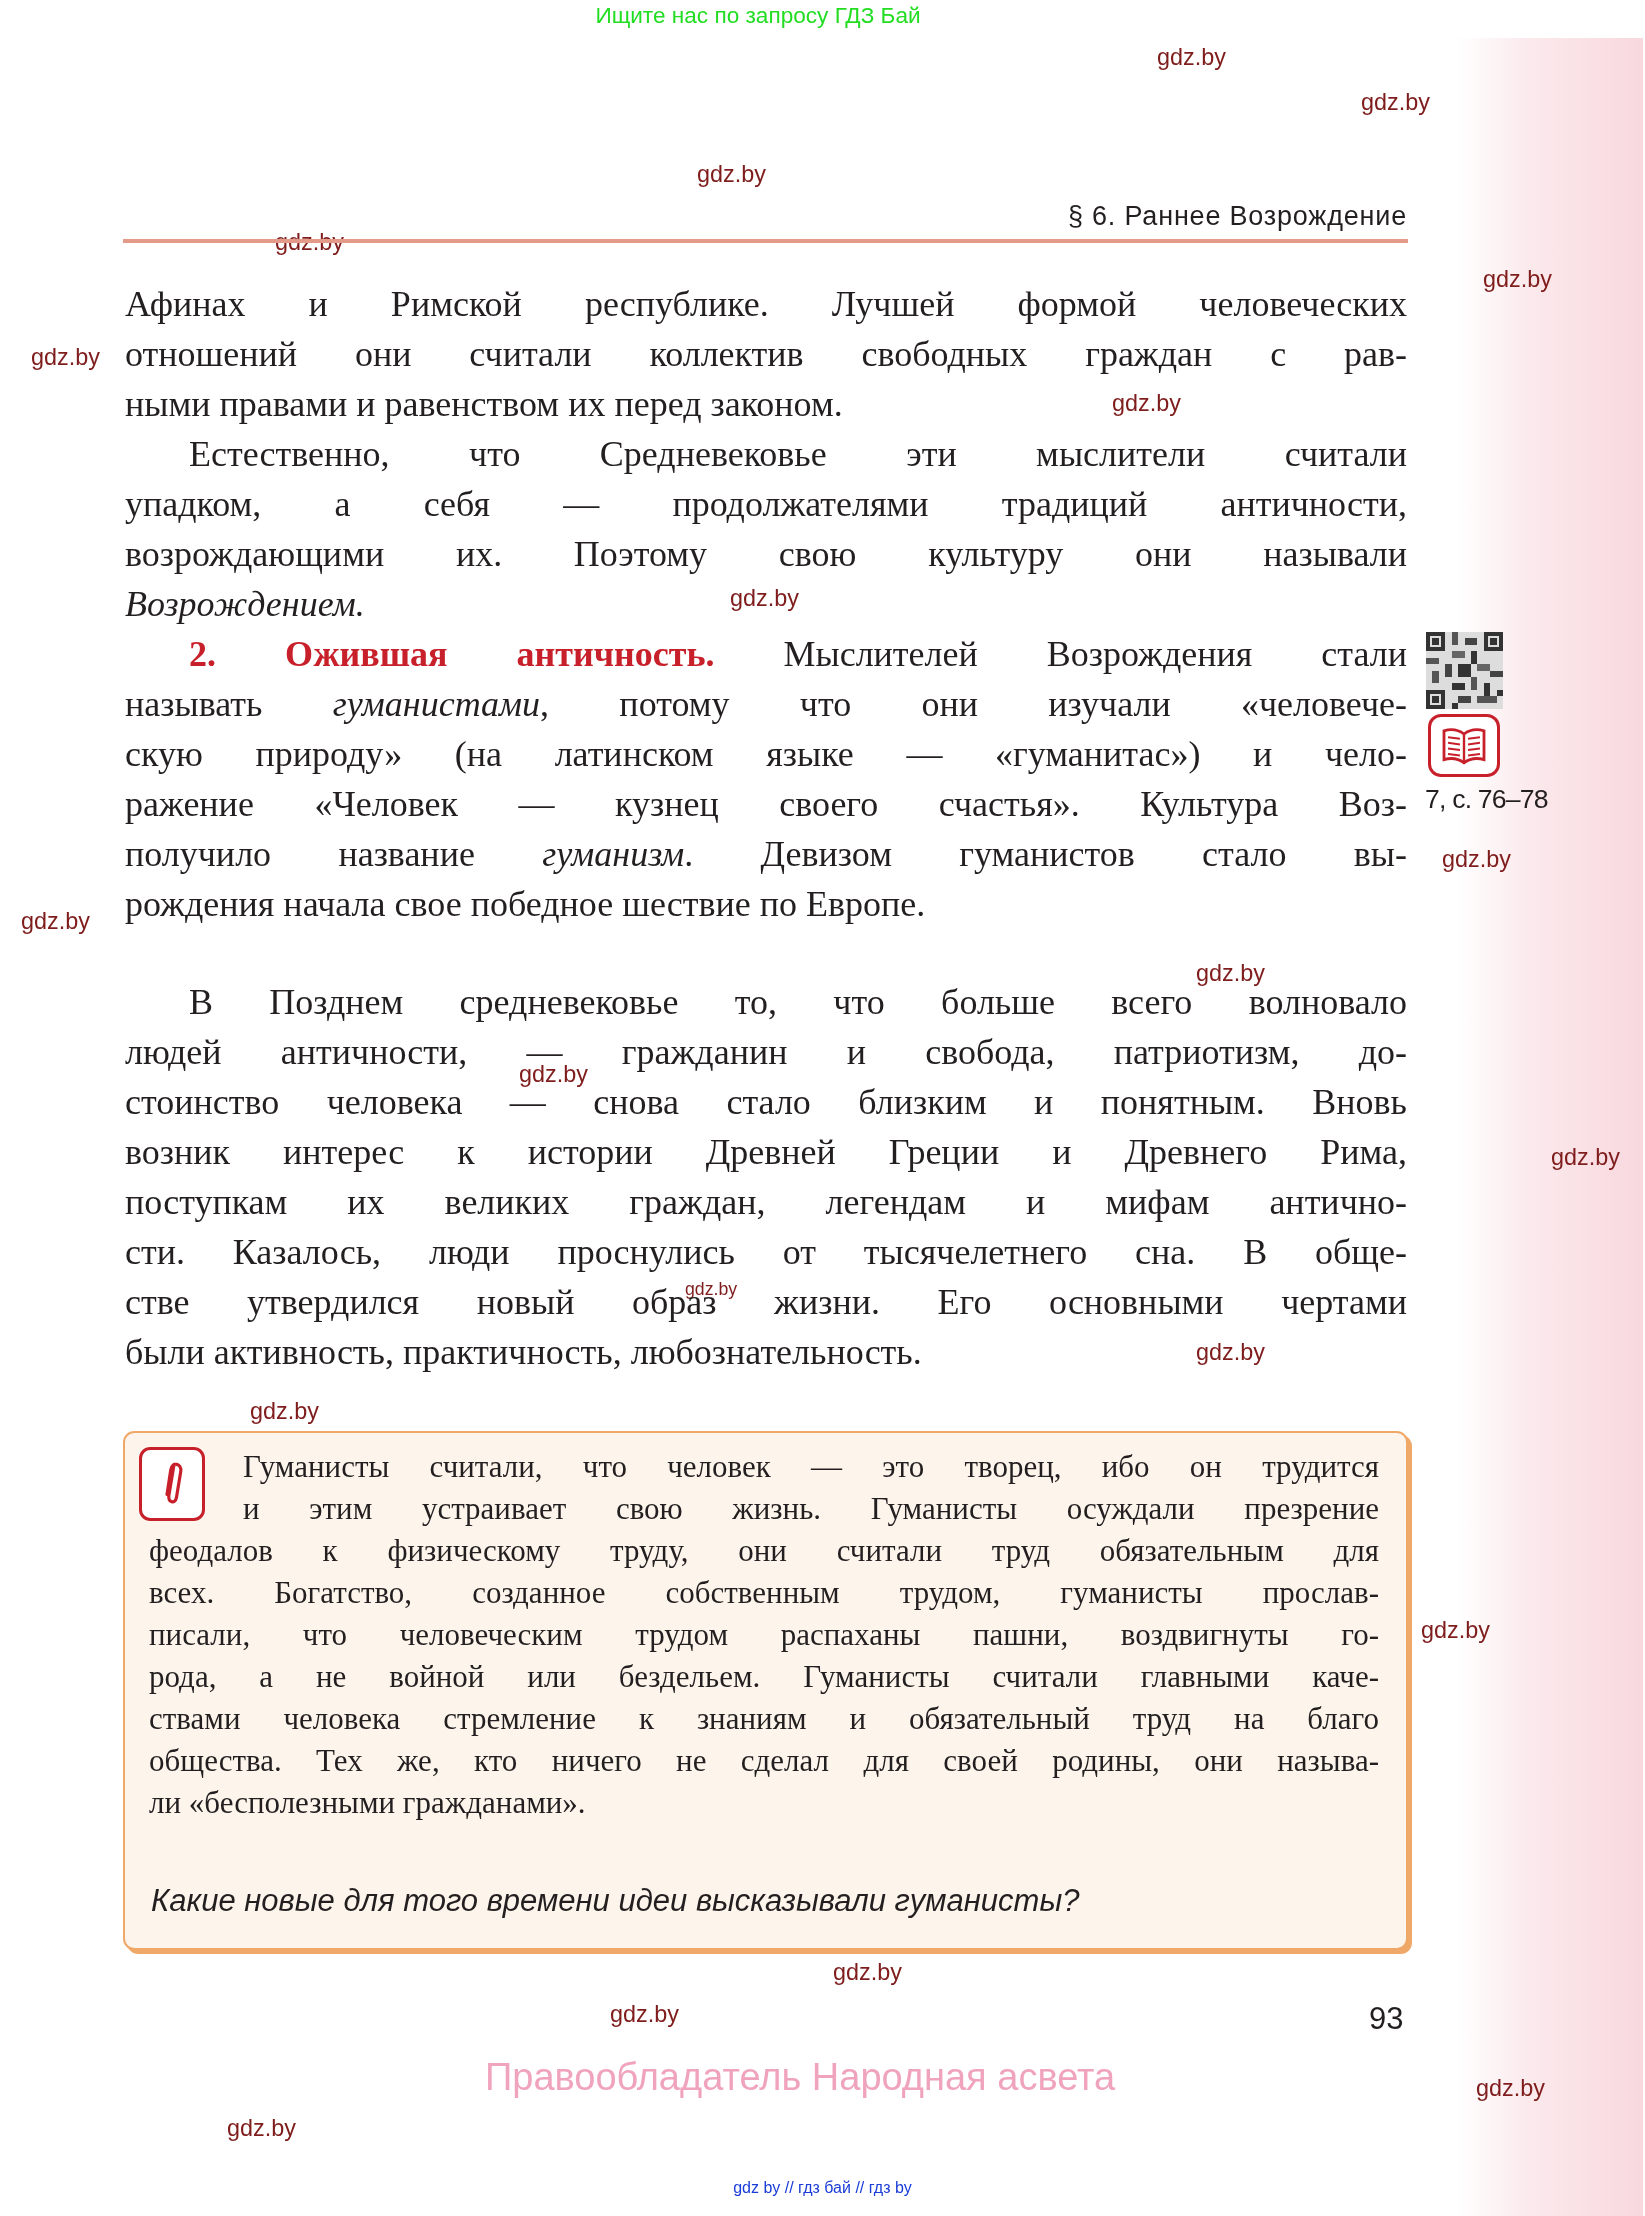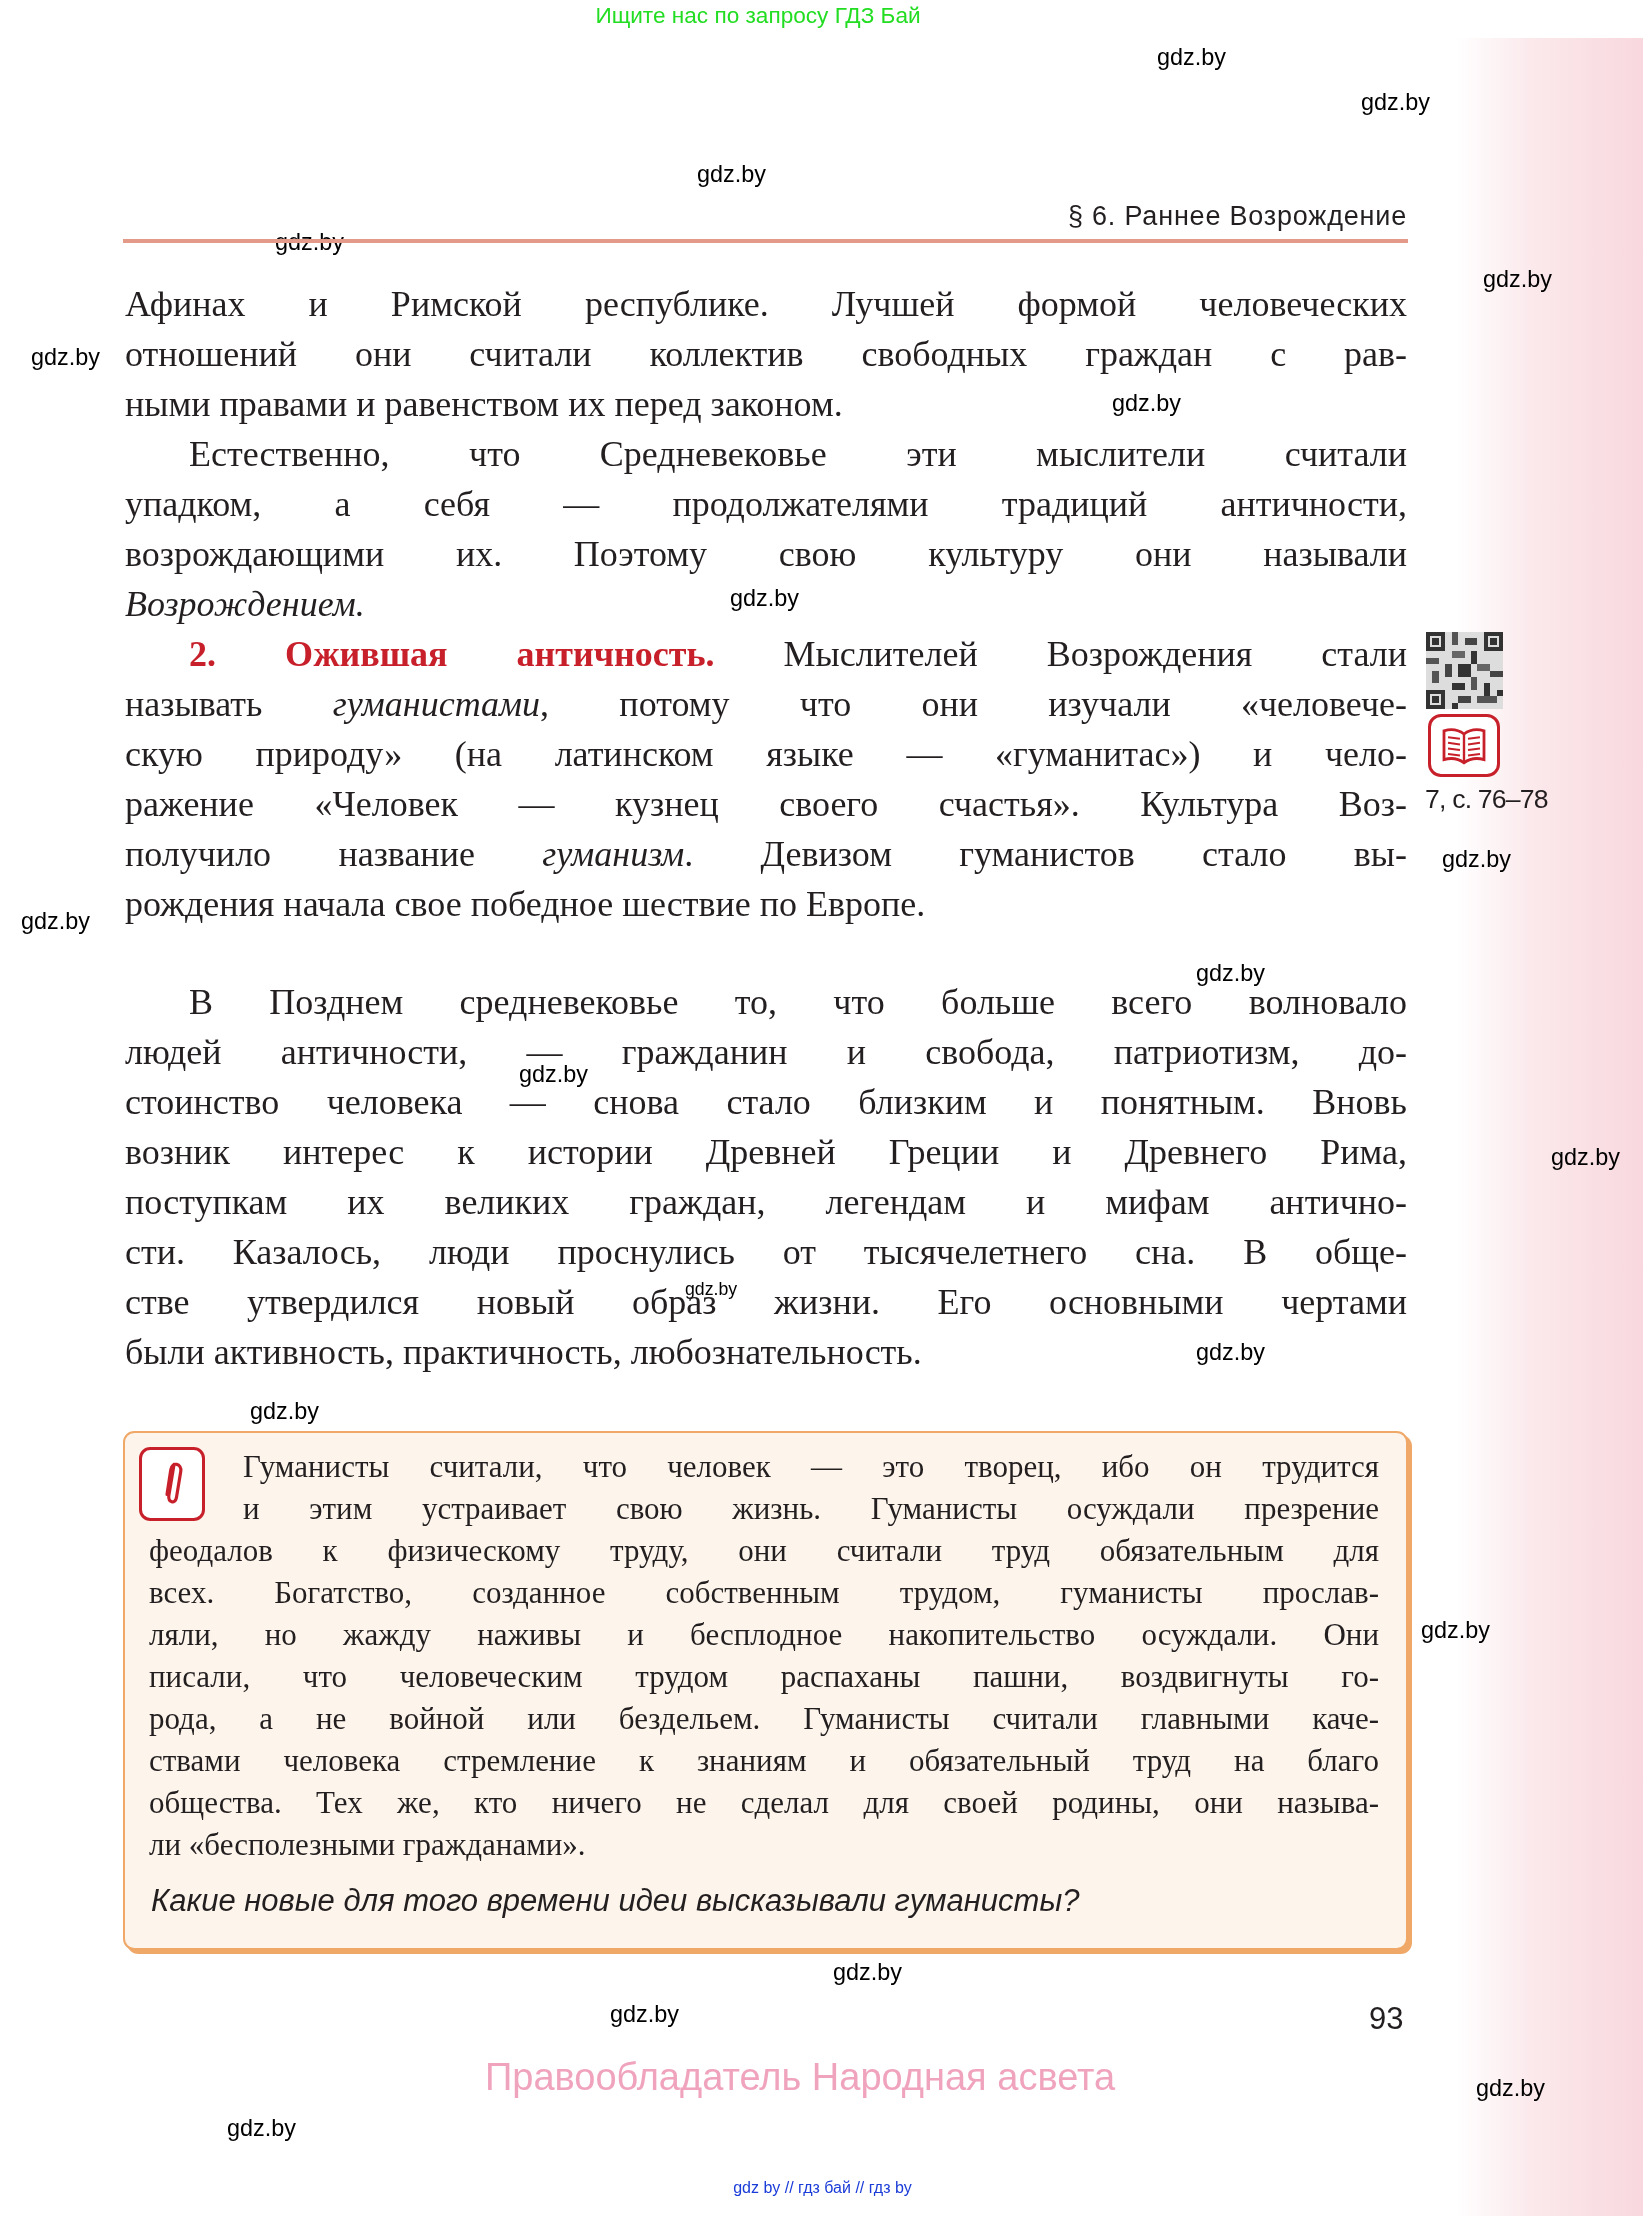--- a/index.html
+++ b/index.html
@@ -12,21 +12,21 @@
   .pink-band {
     position:absolute; left:1456px; top:38px; width:187px; height:2178px;
     background:linear-gradient(to right, #ffffff 0%, #fbe9ec 40%, #f8d8de 100%);
   }
   .top-banner {
     position:absolute; left:0; top:3.2px; width:1516px; text-align:center;
     font-family:"Liberation Sans", sans-serif; font-size:22.6px; color:#22dd22;
   }
   .wm {
     position:absolute; font-family:"Liberation Sans", "DejaVu Sans", sans-serif;
-    font-size:23.4px; color:#000000; white-space:nowrap;
+    font-size:23.4px; color:#7f1d1d; white-space:nowrap;
   }
   .running-head {
     position:absolute; right:238px; top:201px;
     font-family:"Liberation Sans", sans-serif; font-size:27px; color:#231f20; letter-spacing:0.8px;
   }
   .rule {
     position:absolute; left:123px; top:239px; width:1285px; height:4px; background:#e39a88;
   }
   .body-text {
     position:absolute; left:125px; width:1282px;
@@ -199,21 +199,20 @@
 <div class="clip-icon">
   <svg width="32" height="52" viewBox="0 0 40 64">
     <path d="M26 8 L14 46 C12 54 20 58 23 50 L33 18 C36 8 24 4 21 14 L12 44" fill="none" stroke="#c8202a" stroke-width="4" stroke-linecap="round" transform="rotate(-8 20 32)"></path>
   </svg>
 </div>
 <div class="note-text">
   <span class="line" style="padding-left:94px;">Гуманисты считали, что человек — это творец, ибо он трудится</span>
   <span class="line" style="padding-left:94px;">и этим устраивает свою жизнь. Гуманисты осуждали презрение</span>
   <span class="line">феодалов к физическому труду, они считали труд обязательным для</span>
   <span class="line">всех. Богатство, созданное собственным трудом, гуманисты прослав-</span>
-  <span class="line">ляли, но жажду наживы и бесплодное накопительство осуждали. Они</span>
   <span class="line">писали, что человеческим трудом распаханы пашни, воздвигнуты го-</span>
   <span class="line">рода, а не войной или бездельем. Гуманисты считали главными каче-</span>
   <span class="line">ствами человека стремление к знаниям и обязательный труд на благо</span>
   <span class="line">общества. Тех же, кто ничего не сделал для своей родины, они называ-</span>
   <span class="line last">ли «бесполезными гражданами».</span>
 </div>
 <div class="note-question">Какие новые для того времени идеи высказывали гуманисты?</div>
 
 <div class="page-num">93</div>
 <div class="copyright">Правообладатель Народная асвета</div>

